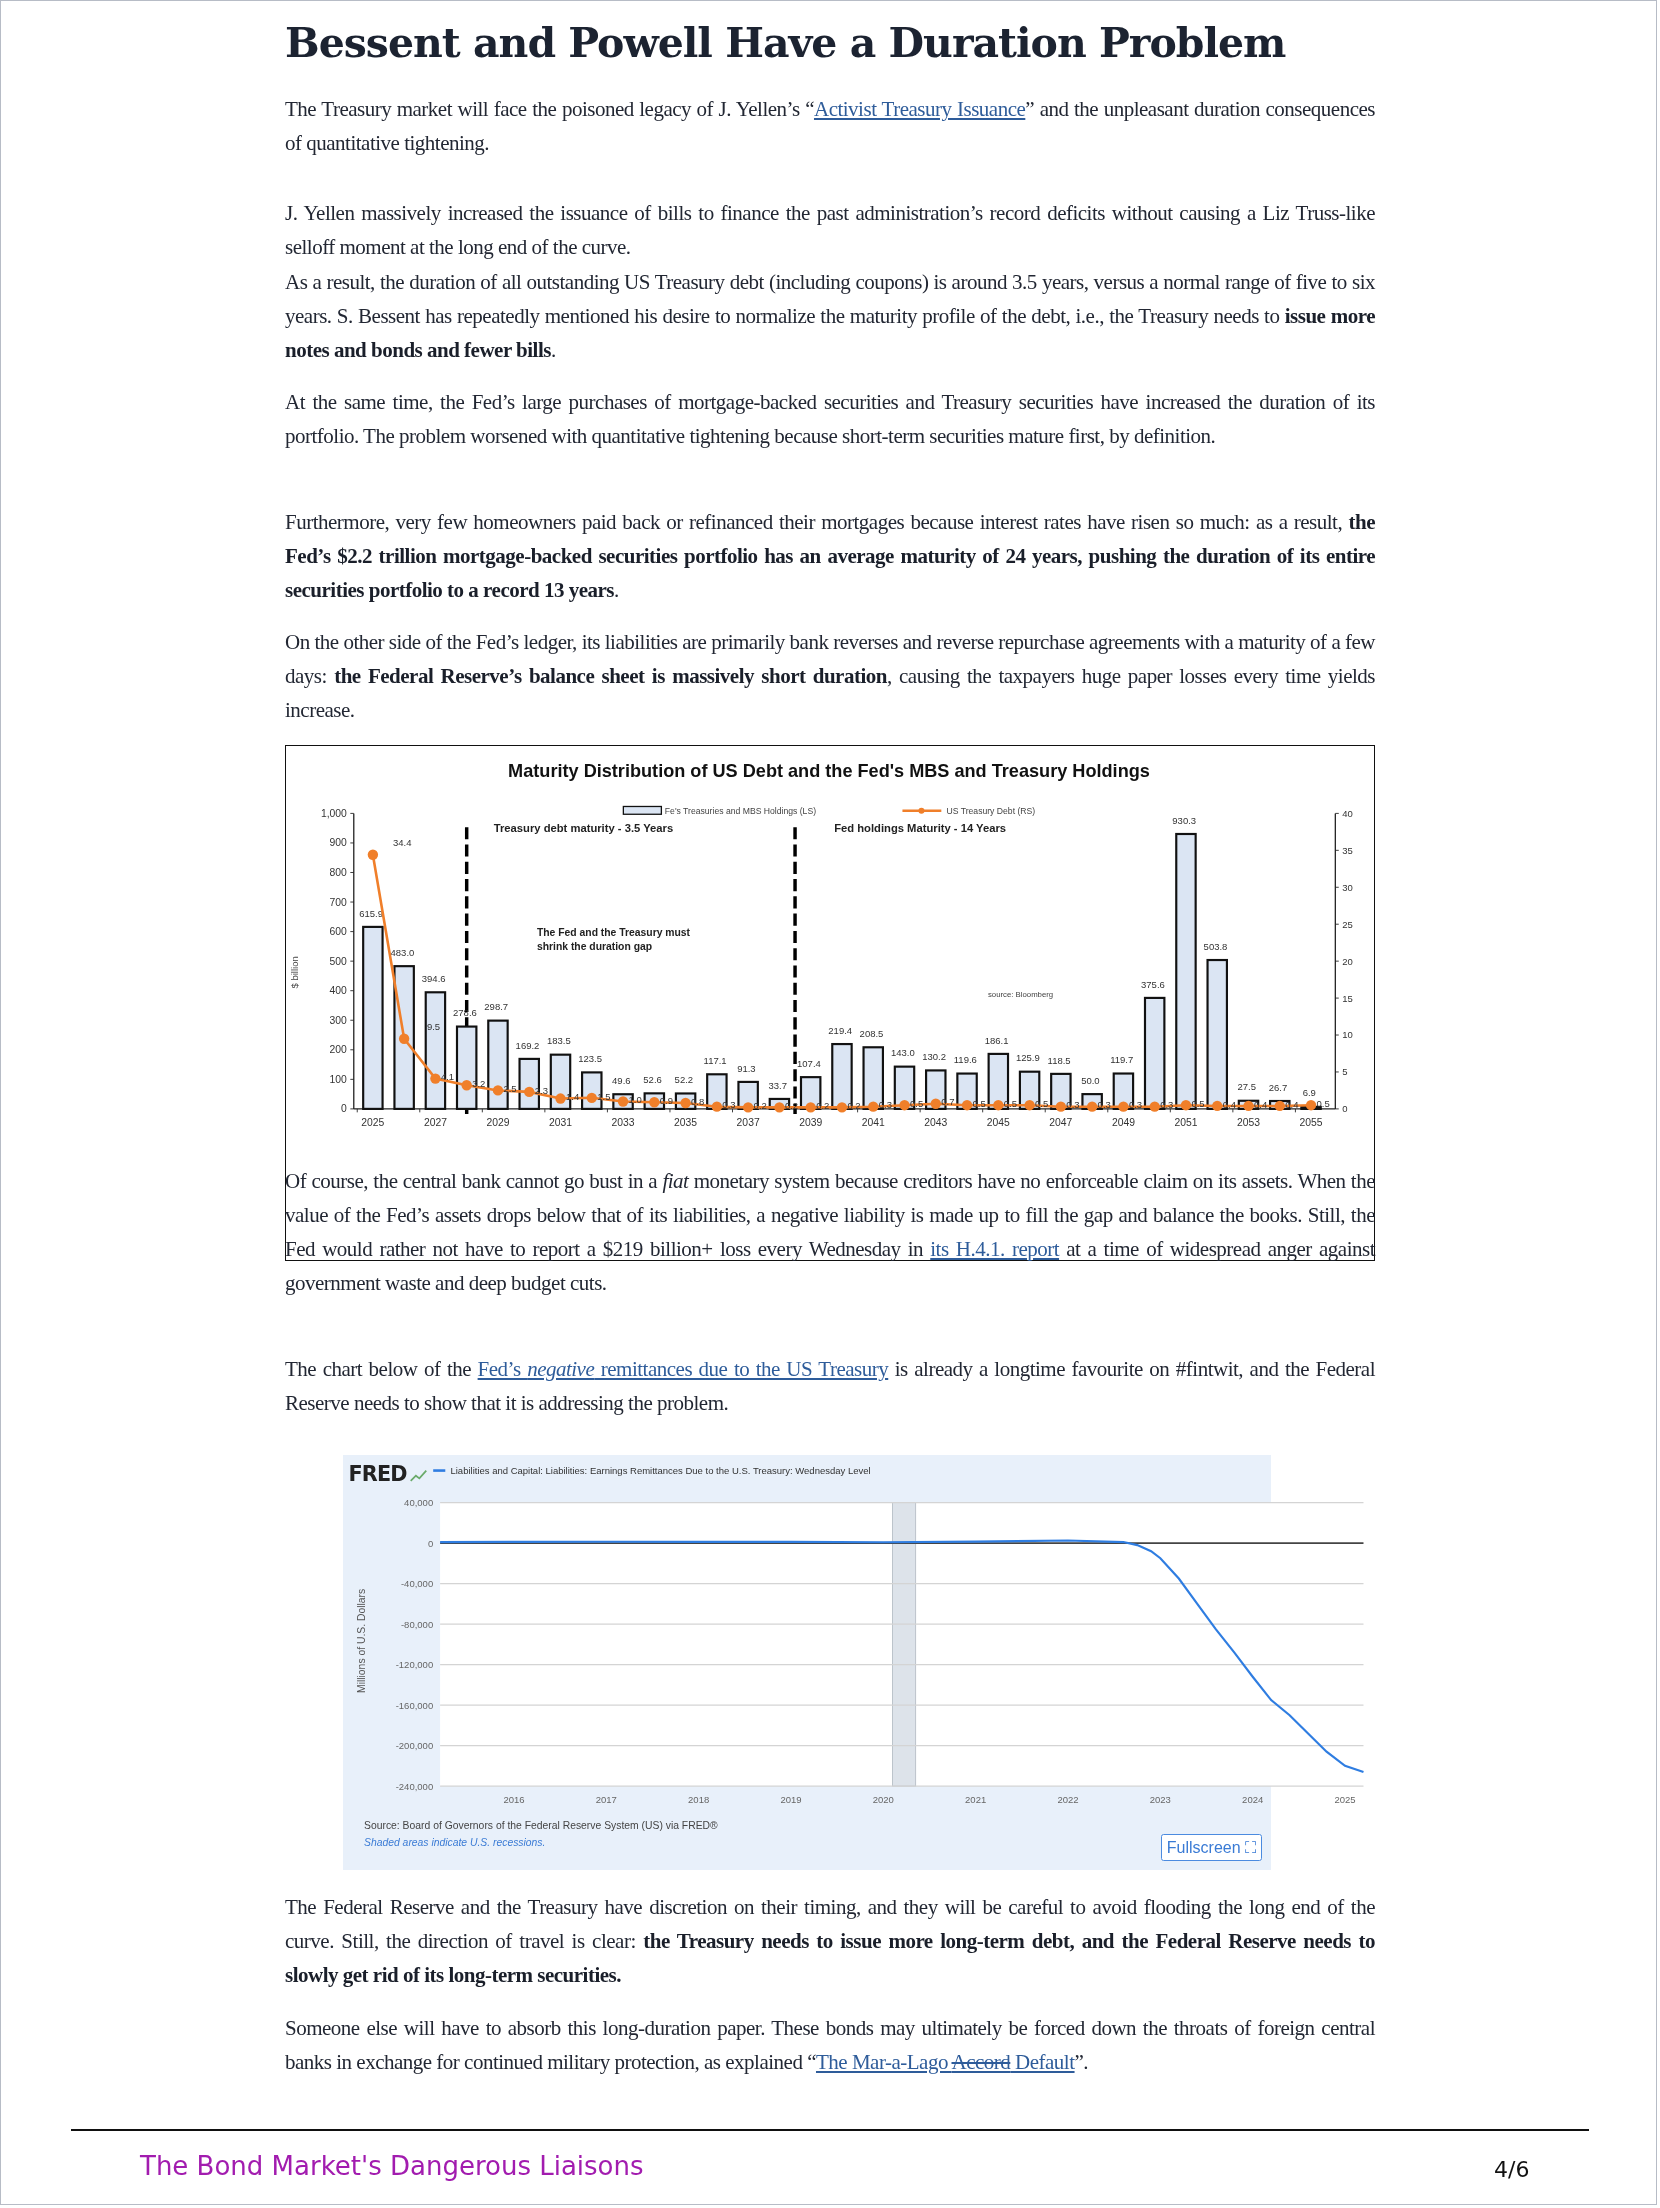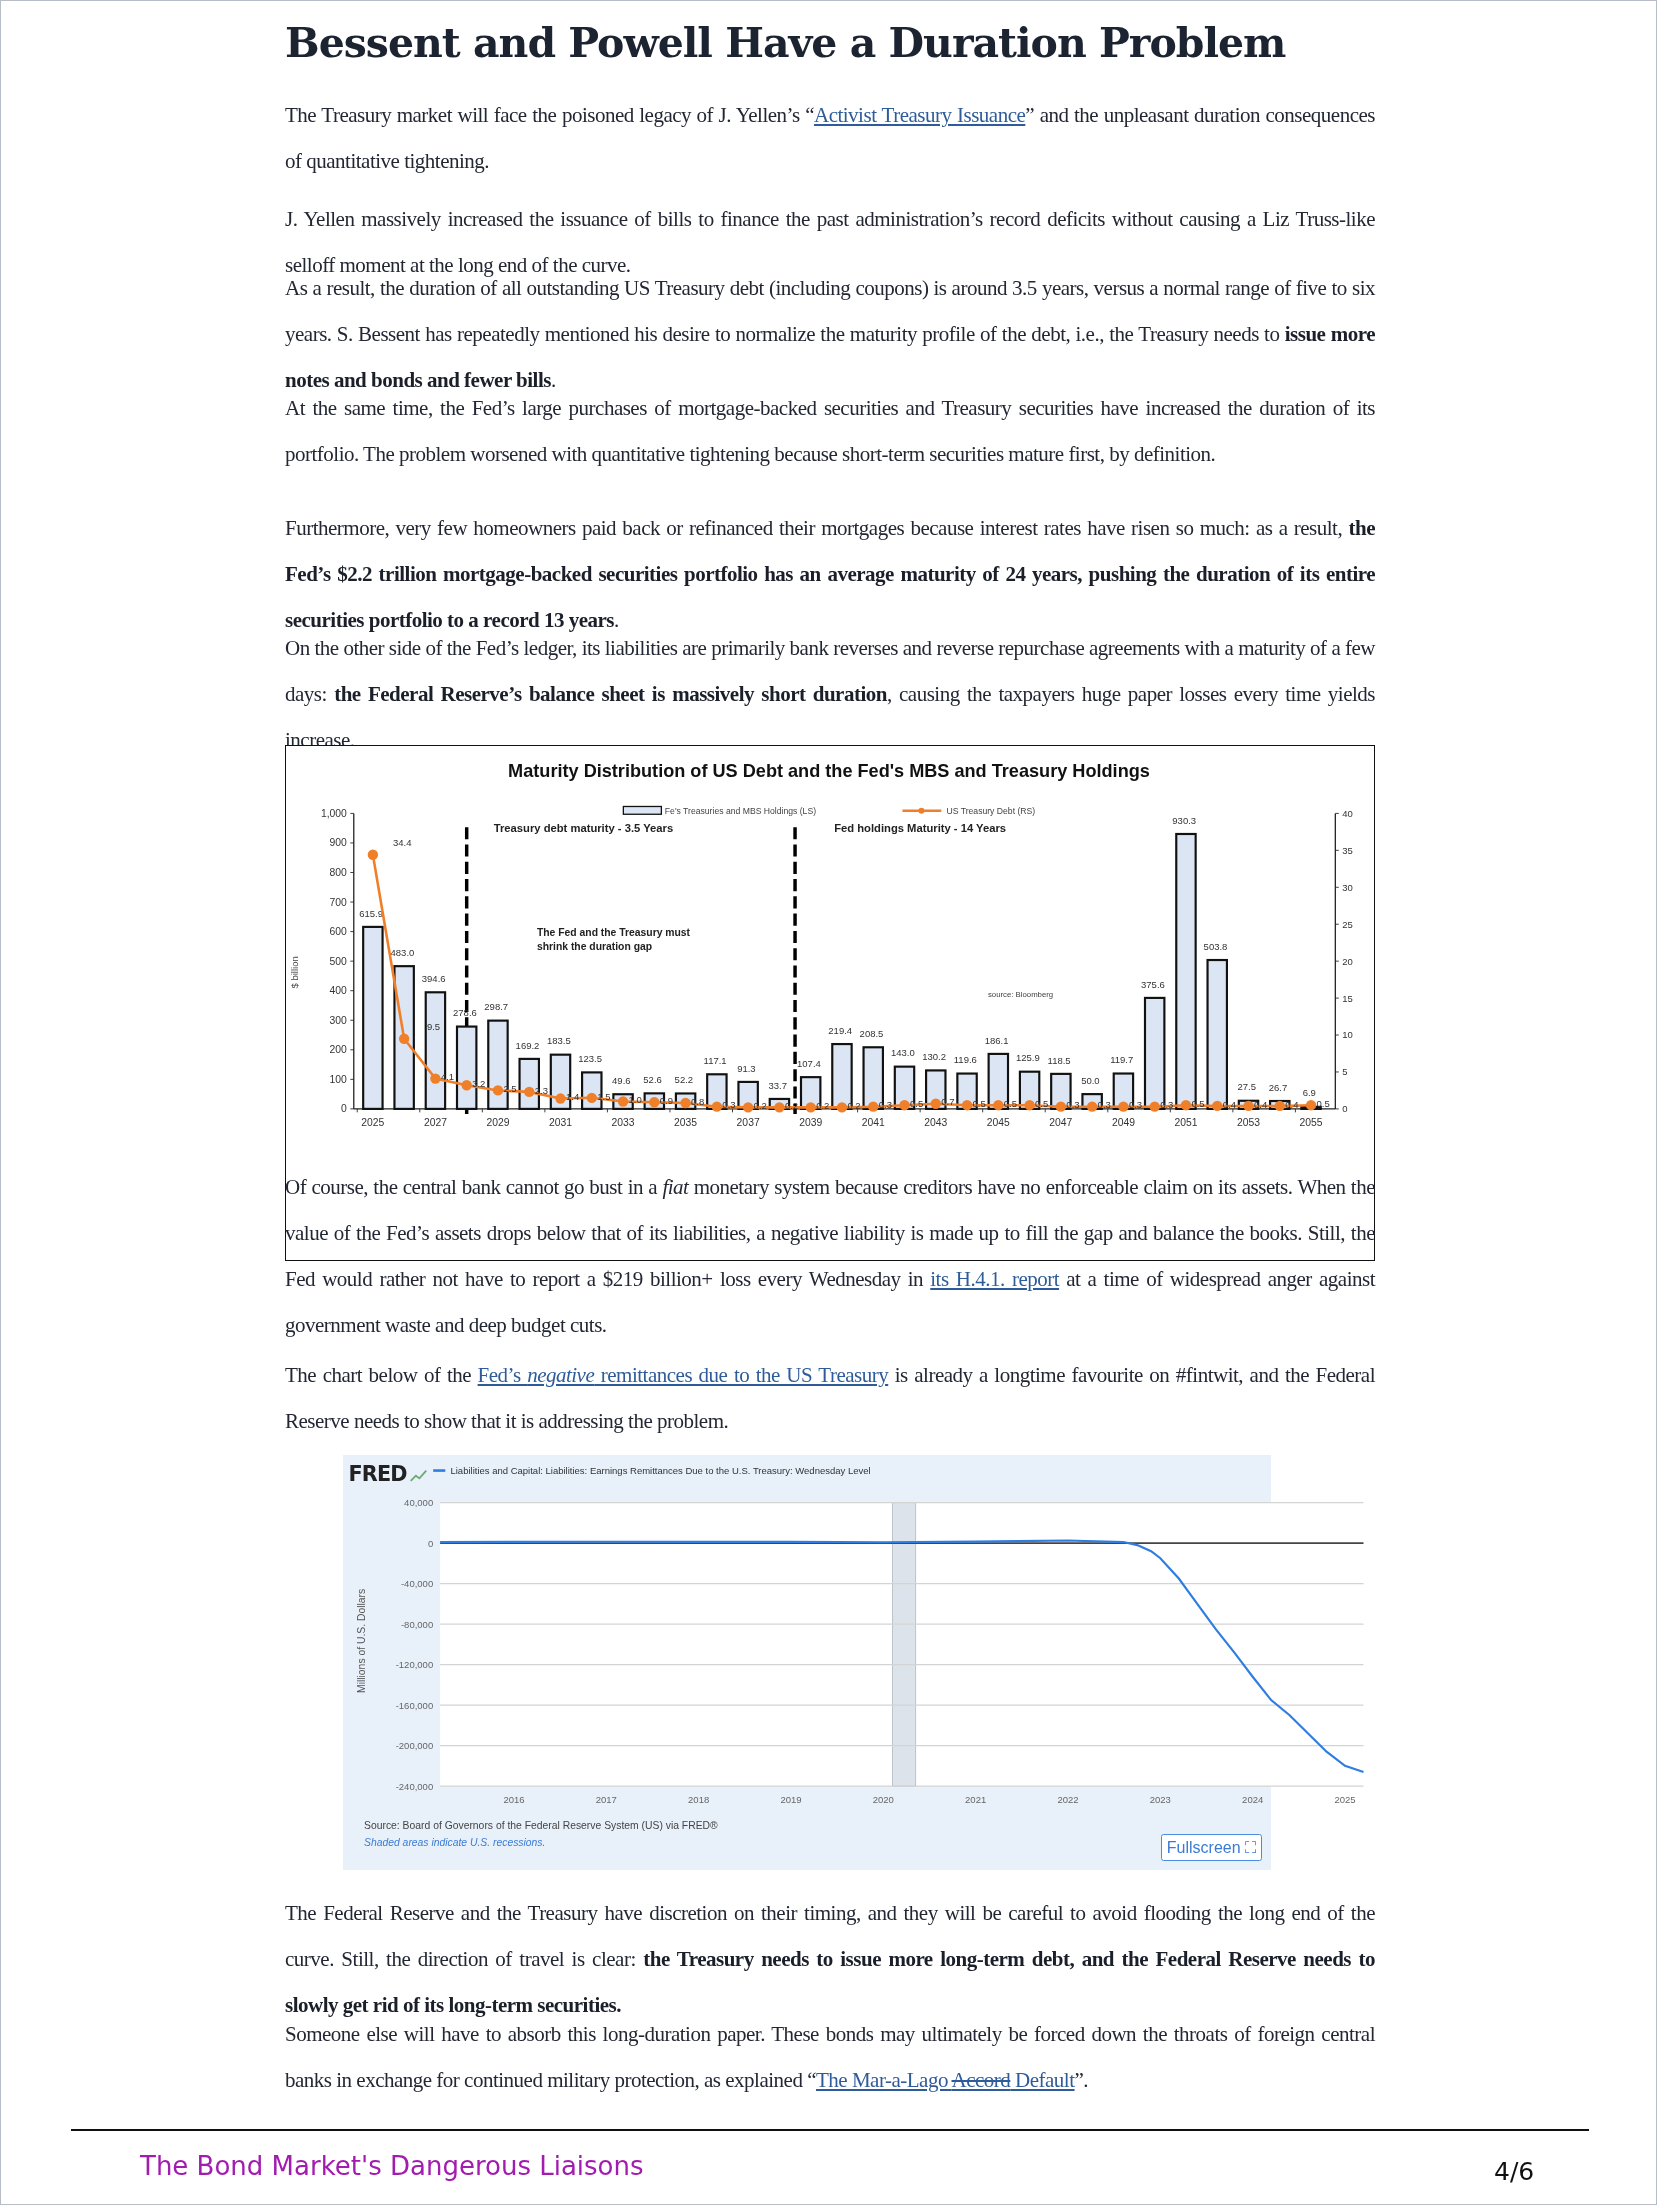--- a/index.html
+++ b/index.html
@@ -1,33 +1,33 @@
 <!DOCTYPE html>
 <html style="font-size:14px"><head>
 <meta charset="utf-8">
 <style>
   html,body{margin:0;padding:0;}
   body{width:1660px;height:2208px;background:#ffffff;position:relative;overflow:hidden;
        font-family:"DejaVu Serif","Liberation Serif",serif;color:#1f2430;}
   .page-frame{position:absolute;left:0;top:0;width:1657px;height:2205px;border:1.7px solid #b7bcc6;box-sizing:border-box;}
   h1{position:absolute;left:285px;top:19px;margin:0;font-family:"DejaVu Serif",serif;font-weight:bold;font-size:41px;letter-spacing:-1px;color:#1c2331;}
-  .para{position:absolute;left:285px;width:1090px;margin:0;font-size:21px;line-height:46px;text-align:justify;letter-spacing:-0.5px;color:#222733;font-family:"Liberation Serif",serif;}
+  .para{position:absolute;left:285px;width:1090px;margin:0;font-size:21px;line-height:34px;text-align:justify;letter-spacing:-0.5px;color:#222733;font-family:"Liberation Serif",serif;}
   .para b{font-weight:bold;color:#1a1f2a;}
   .para a{color:#2e5c9a;text-decoration:underline;}
   .strike{text-decoration:line-through;}
   
   #chart1{position:absolute;left:285px;top:745px;width:1090px;height:516px;border:1.7px solid #111;box-sizing:border-box;background:#fff;}
   #chart1 svg{position:absolute;left:0;top:0;}
   
   #fred{position:absolute;left:343px;top:1455px;width:928px;height:415px;background:#e8f0fa;}
   #fred svg{position:absolute;left:0;top:0;}
   .fred-btn{position:absolute;right:8.6px;bottom:8.6px;border:0.9px solid #4b8be0;border-radius:2.6px;background:#fff;color:#3a7bd5;font-family:"Liberation Sans",sans-serif;font-size:16px;padding:3.5px 5.2px;}
   .footer-line{position:absolute;left:71px;top:2129px;width:1518px;height:1.7px;background:#111;}
   .footer-title{position:absolute;left:140px;top:2151px;font-family:"DejaVu Sans",sans-serif;font-size:26px;color:#a21caf;}
-  .footer-page{position:absolute;left:1494px;top:2157px;font-family:"DejaVu Sans",sans-serif;font-size:25px;color:#111;}
+  .footer-page{position:absolute;left:1494px;top:2157px;font-family:"DejaVu Sans",sans-serif;font-size:22px;color:#111;}
 </style>
 </head>
 <body>
 
 <div class="page-frame"></div>
 
 <h1>Bessent and Powell Have a Duration Problem</h1>
 
 <p class="para" style="top:92px"><span>The Treasury market will face the poisoned legacy of J. Yellen’s “</span><a>Activist Treasury Issuance</a><span>” and the unpleasant duration consequences of quantitative tightening.</span></p>
 

